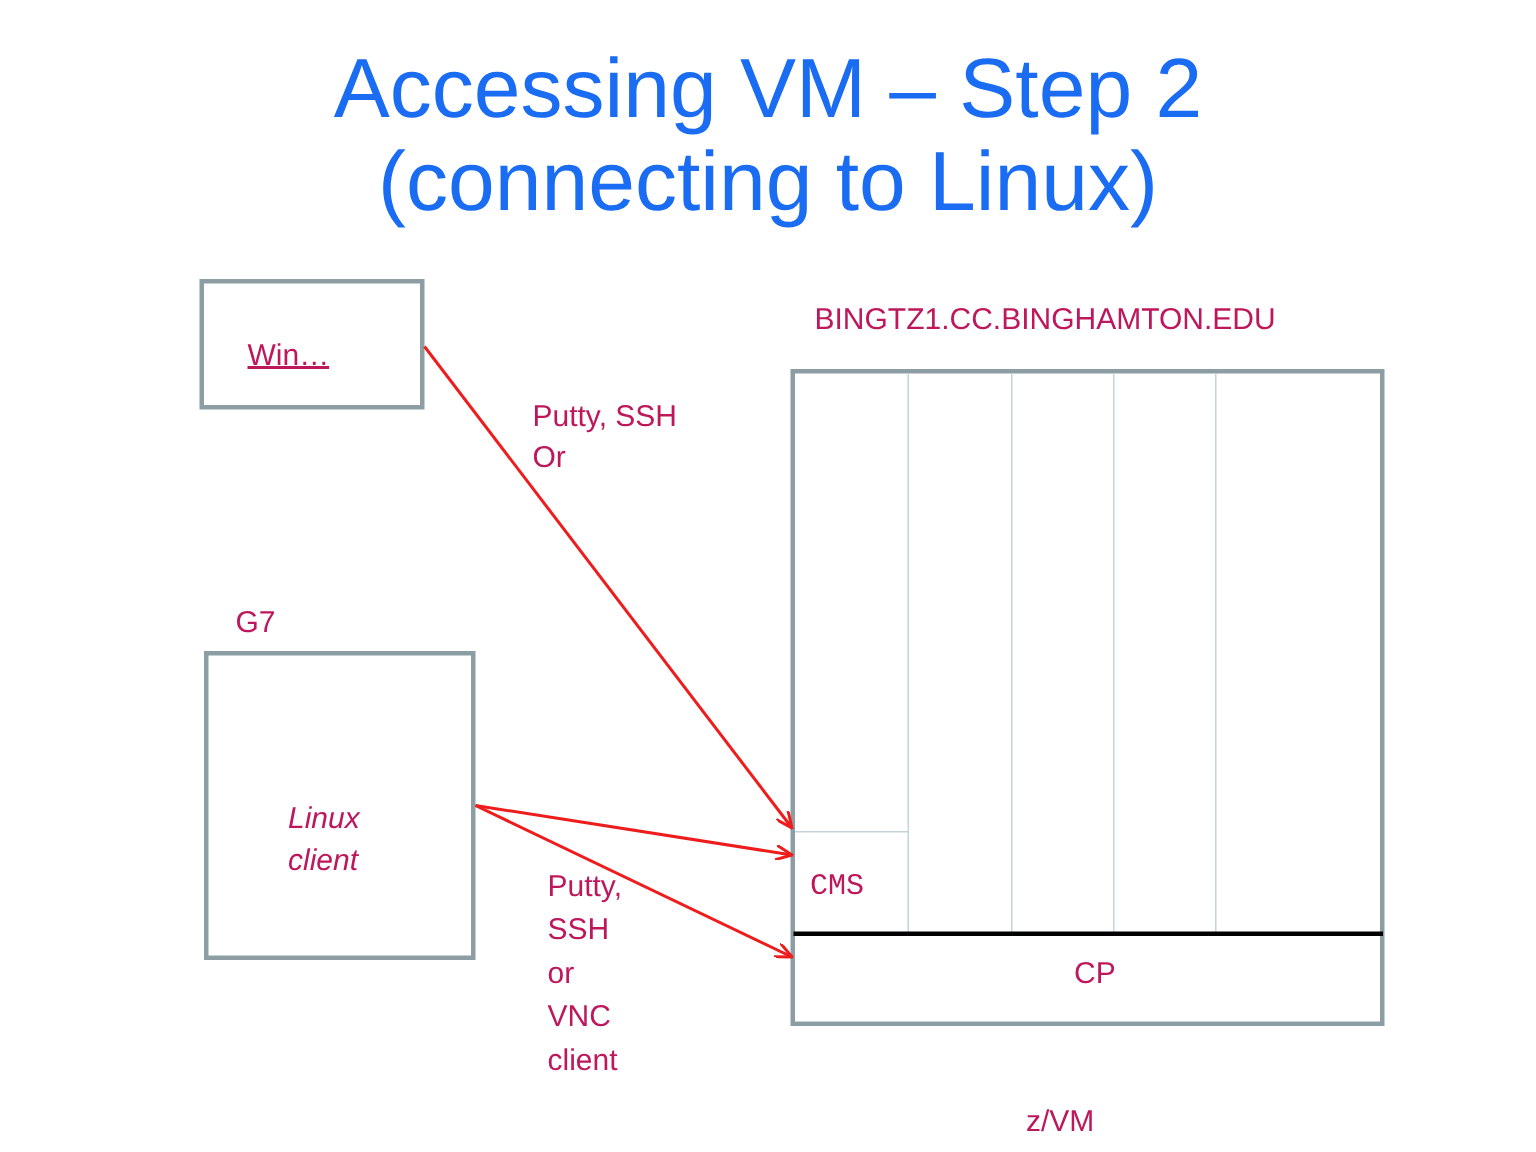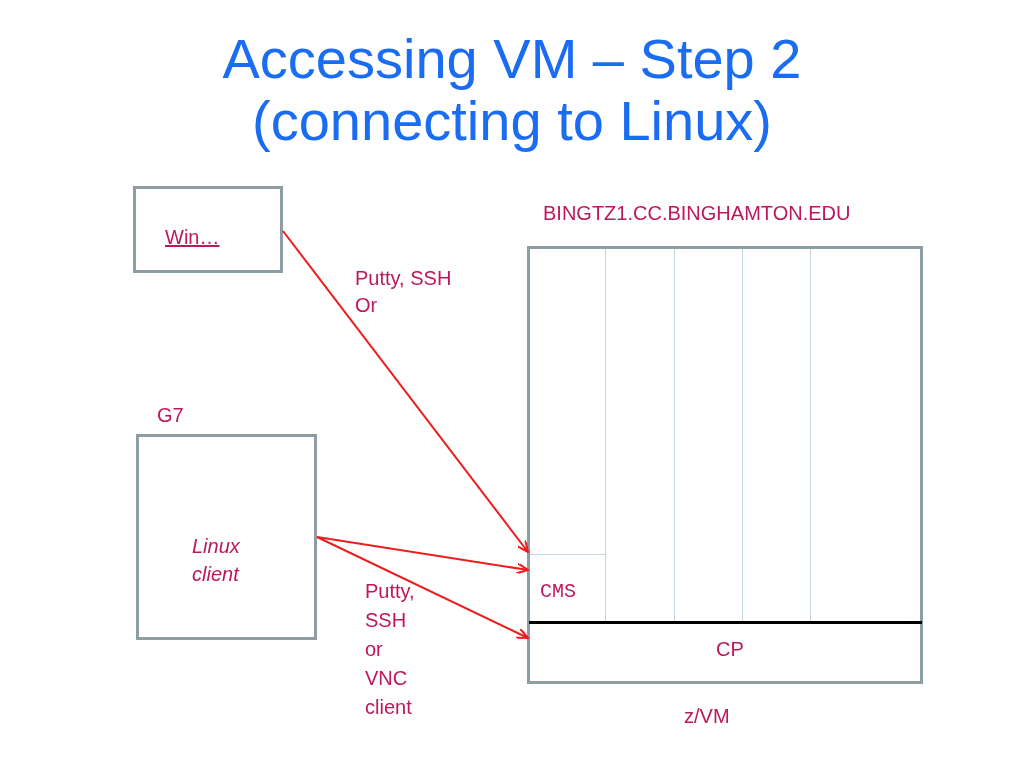--- a/index.html
+++ b/index.html
@@ -52,21 +52,21 @@
 <div class="vline" style="left:605px; top:249px; height:374px;"></div>
 <div class="vline" style="left:674px; top:249px; height:374px;"></div>
 <div class="vline" style="left:742px; top:249px; height:374px;"></div>
 <div class="vline" style="left:810px; top:249px; height:374px;"></div>
 
 <div class="hline-thin" style="left:530px; top:554px; width:76px;"></div>
 <div class="lbl" style="left:540px; top:580px;font-family:Liberation Mono, monospace;">CMS</div>
 
 <div class="hline-thick" style="left:529px; top:621px; width:393px;"></div>
 <div class="lbl" style="left:716px; top:637px;">CP</div>
-<div class="lbl" style="left:684px; top:704px;text-align:right;">z/VM</div>
+<div class="lbl" style="left:684px; top:736px;text-align:right;">z/VM</div>
 
 <svg class="arrows" viewBox="0 0 1024 768">
   <defs>
     <marker id="ah" markerWidth="12" markerHeight="10" refX="11" refY="5" orient="auto" markerUnits="userSpaceOnUse">
       <path d="M0,0 L11,5 L0,10" fill="none" stroke="#ee1c1c" stroke-width="2"></path>
     </marker>
   </defs>
   <line x1="283" y1="231" x2="528" y2="552" stroke="#ee1c1c" stroke-width="2" marker-end="url(#ah)"></line>
   <line x1="317" y1="537" x2="528" y2="570" stroke="#ee1c1c" stroke-width="2" marker-end="url(#ah)"></line>
   <line x1="317" y1="537" x2="528" y2="638" stroke="#ee1c1c" stroke-width="2" marker-end="url(#ah)"></line>

